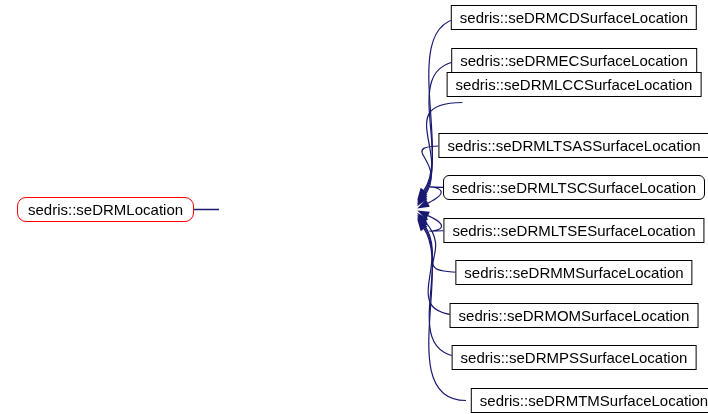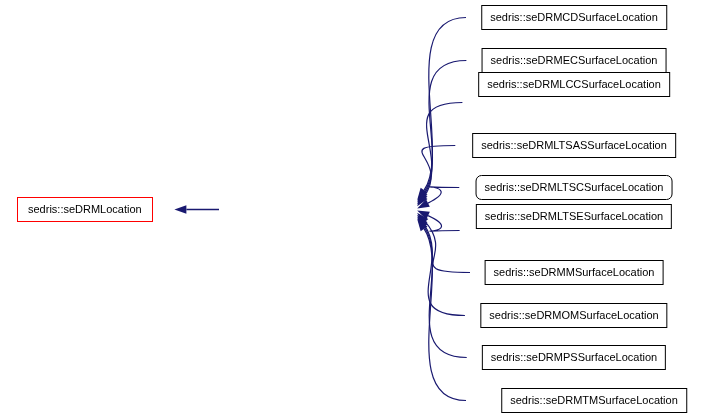--- a/index.html
+++ b/index.html
@@ -20,33 +20,34 @@
     left: 0;
     top: 0;
     pointer-events: none;
   }
   .node {
     position: absolute;
     box-sizing: border-box;
     height: 25px;
     line-height: 17px;
     padding: 3px 8px;
-    font-size: 11px;
+    font-size: 15px;
     white-space: nowrap;
     background: #ffffff;
     color: #000000;
     border: 1px solid var(--node-border, #000000);
     text-align: left;
     cursor: pointer;
   }
   .node.base {
     left: 17px;
     top: 197px;
     border-color: var(--base-border, #ff0000);
     padding: 3px 10px;
+    border-radius: 9px;
   }
   .node.focus {
     left: 219px;
     top: 197px;
     background: var(--focus-bg, #000000);
     color: var(--focus-text, #ffffff);
     border-color: var(--focus-bg, #000000);
   }
   .node.derived {
     left: 574px;
@@ -84,19 +85,19 @@
 
   <div class="node base">sedris::seDRMLocation</div>
 
 
   <div id="derived-column">
       <div class="node derived" style="top: 5px;">sedris::seDRMCDSurfaceLocation</div>
       <div class="node derived" style="top: 48px;">sedris::seDRMECSurfaceLocation</div>
       <div class="node derived" style="top: 72px;">sedris::seDRMLCCSurfaceLocation</div>
       <div class="node derived" style="top: 133px;">sedris::seDRMLTSASSurfaceLocation</div>
       <div class="node derived" style="top: 175px; border-radius: 6px;">sedris::seDRMLTSCSurfaceLocation</div>
-      <div class="node derived" style="top: 204px;">sedris::seDRMLTSESurfaceLocation</div>
+      <div class="node derived" style="top: 218px;">sedris::seDRMLTSESurfaceLocation</div>
       <div class="node derived" style="top: 260px;">sedris::seDRMMSurfaceLocation</div>
       <div class="node derived" style="top: 303px; padding-left: 8px;">sedris::seDRMOMSurfaceLocation</div>
       <div class="node derived" style="top: 345px;">sedris::seDRMPSSurfaceLocation</div>
       <div class="node derived" style="top: 388px; margin-left: 20px;">sedris::seDRMTMSurfaceLocation</div>
     </div>
 </div>
 
 </body></html>

